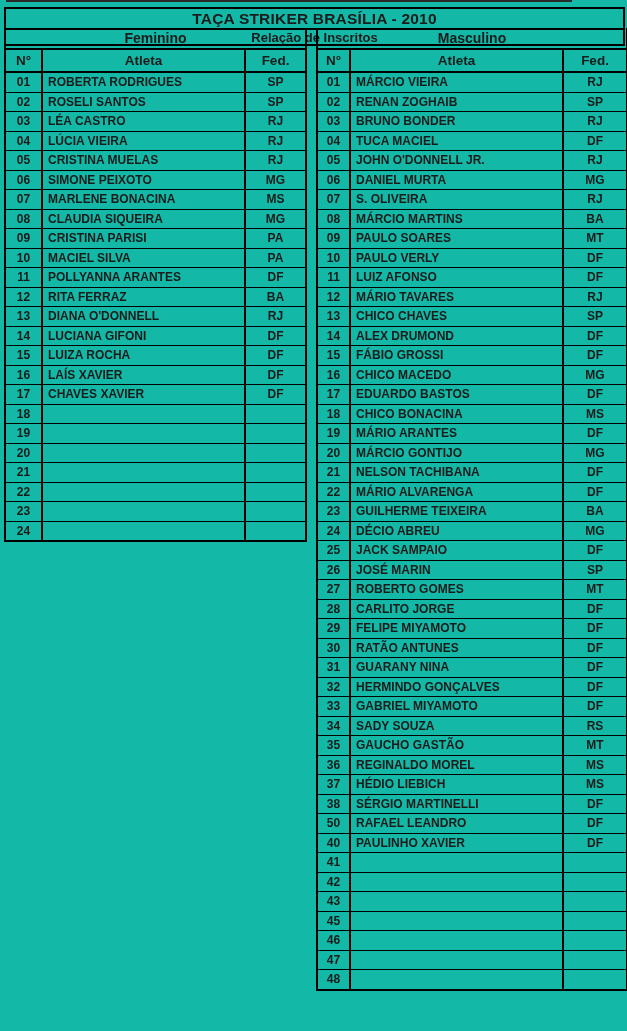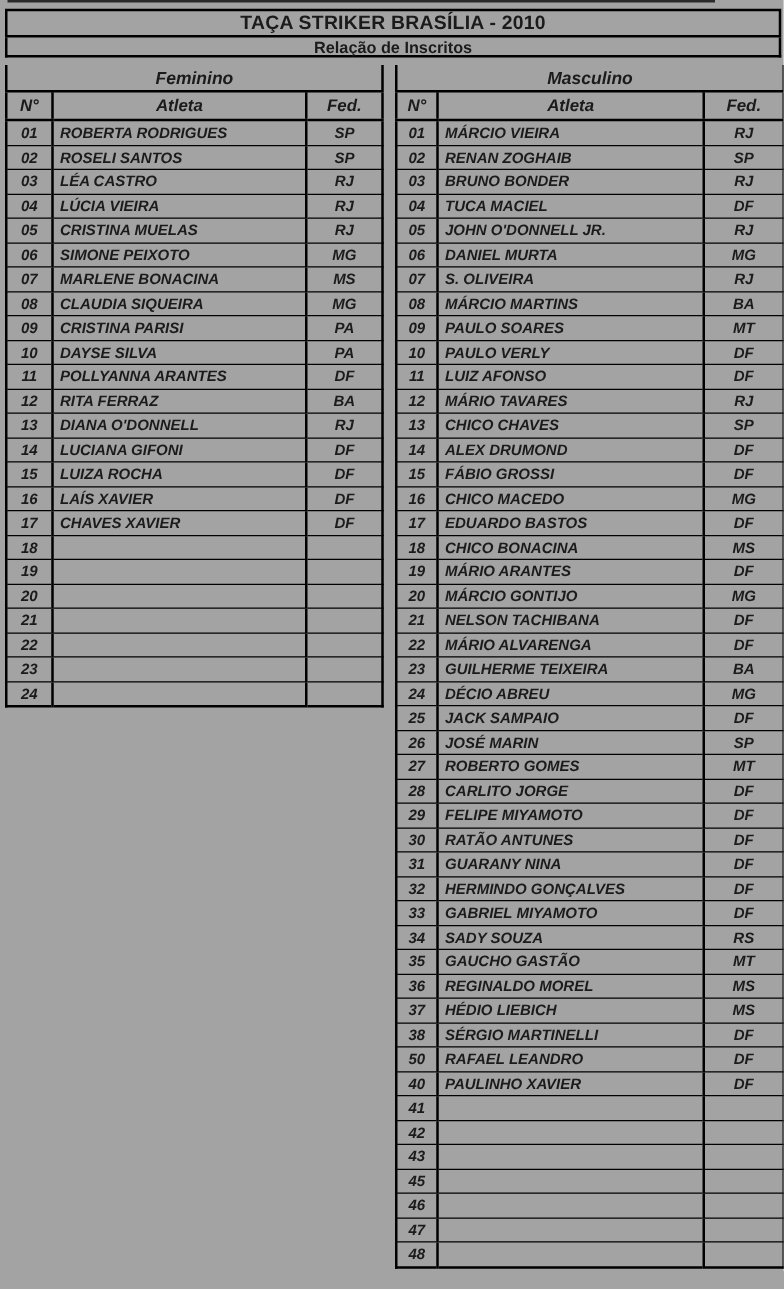--- a/index.html
+++ b/index.html
@@ -1,20 +1,20 @@
 <!DOCTYPE html>
 <html><head>
 <meta charset="utf-8">
 <style>
   html, body { margin: 0; padding: 0; background: #ffffff; }
   .page {
     position: relative;
     width: 627px;
     height: 1031px;
-    background: #a3a3a3;
+    background: #14b8a6;
     font-family: "Liberation Sans", sans-serif;
     font-weight: bold;
     color: #1b1b1b;
     overflow: hidden;
   }
   .scan-edge {
     position: absolute;
     left: 6px; top: 0;
     width: 566px; height: 2px;
     background: #2a2a2a;
@@ -32,21 +32,21 @@
   .subtitle-box {
     position: absolute;
     left: 4px; top: 30px;
     width: 621px; height: 16px;
     box-sizing: border-box;
     border: 2px solid #000;
     border-top: none;
     display: flex; align-items: center; justify-content: center;
     font-size: 13px;
   }
-  .tbl-wrap { position: absolute; top: 52px; font-style: italic; }
+  .tbl-wrap { position: absolute; top: 28px; }
   .tbl-wrap.fem { left: 4px;   width: 301px; }
   .tbl-wrap.mas { left: 316px; width: 290px; }
 
   table.roster {
     border-collapse: collapse;
     table-layout: fixed;
     width: 100%;
     border: 2px solid #000;
     border-top: none;
   }
@@ -149,21 +149,21 @@
             <td class="c-athlete">CLAUDIA SIQUEIRA</td>
             <td class="c-fed">MG</td>
           </tr>
           <tr>
             <td class="c-num">09</td>
             <td class="c-athlete">CRISTINA PARISI</td>
             <td class="c-fed">PA</td>
           </tr>
           <tr>
             <td class="c-num">10</td>
-            <td class="c-athlete">DAYSE SILVA</td>
+            <td class="c-athlete">MACIEL SILVA</td>
             <td class="c-fed">PA</td>
           </tr>
           <tr>
             <td class="c-num">11</td>
             <td class="c-athlete">POLLYANNA ARANTES</td>
             <td class="c-fed">DF</td>
           </tr>
           <tr>
             <td class="c-num">12</td>
             <td class="c-athlete">RITA FERRAZ</td>

